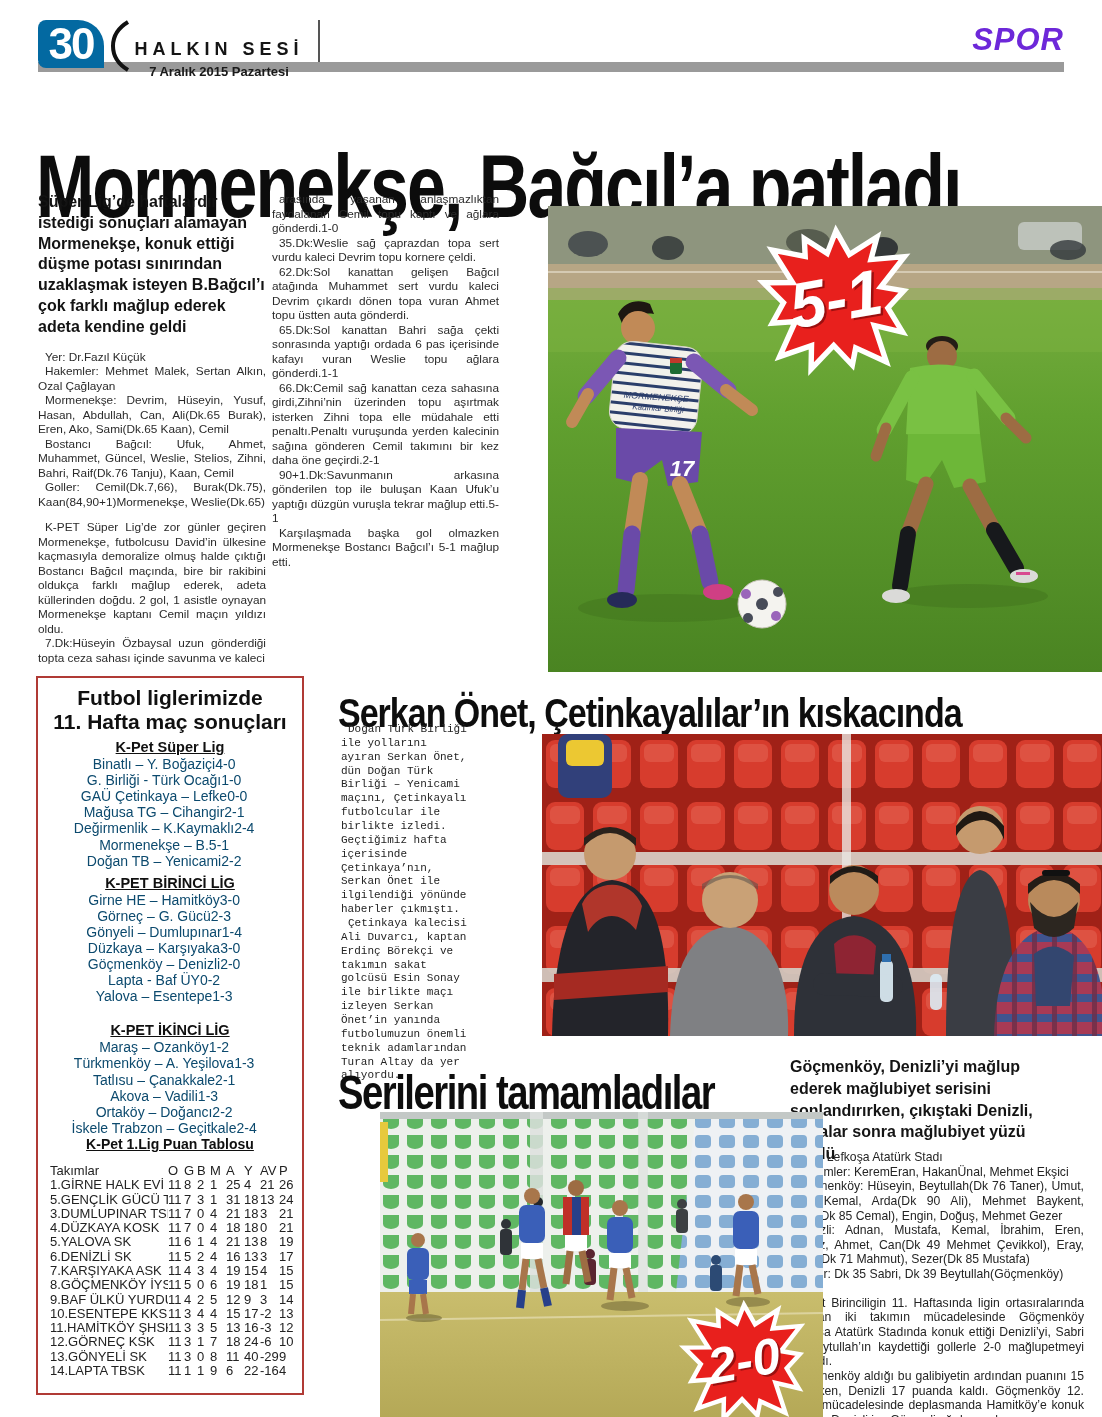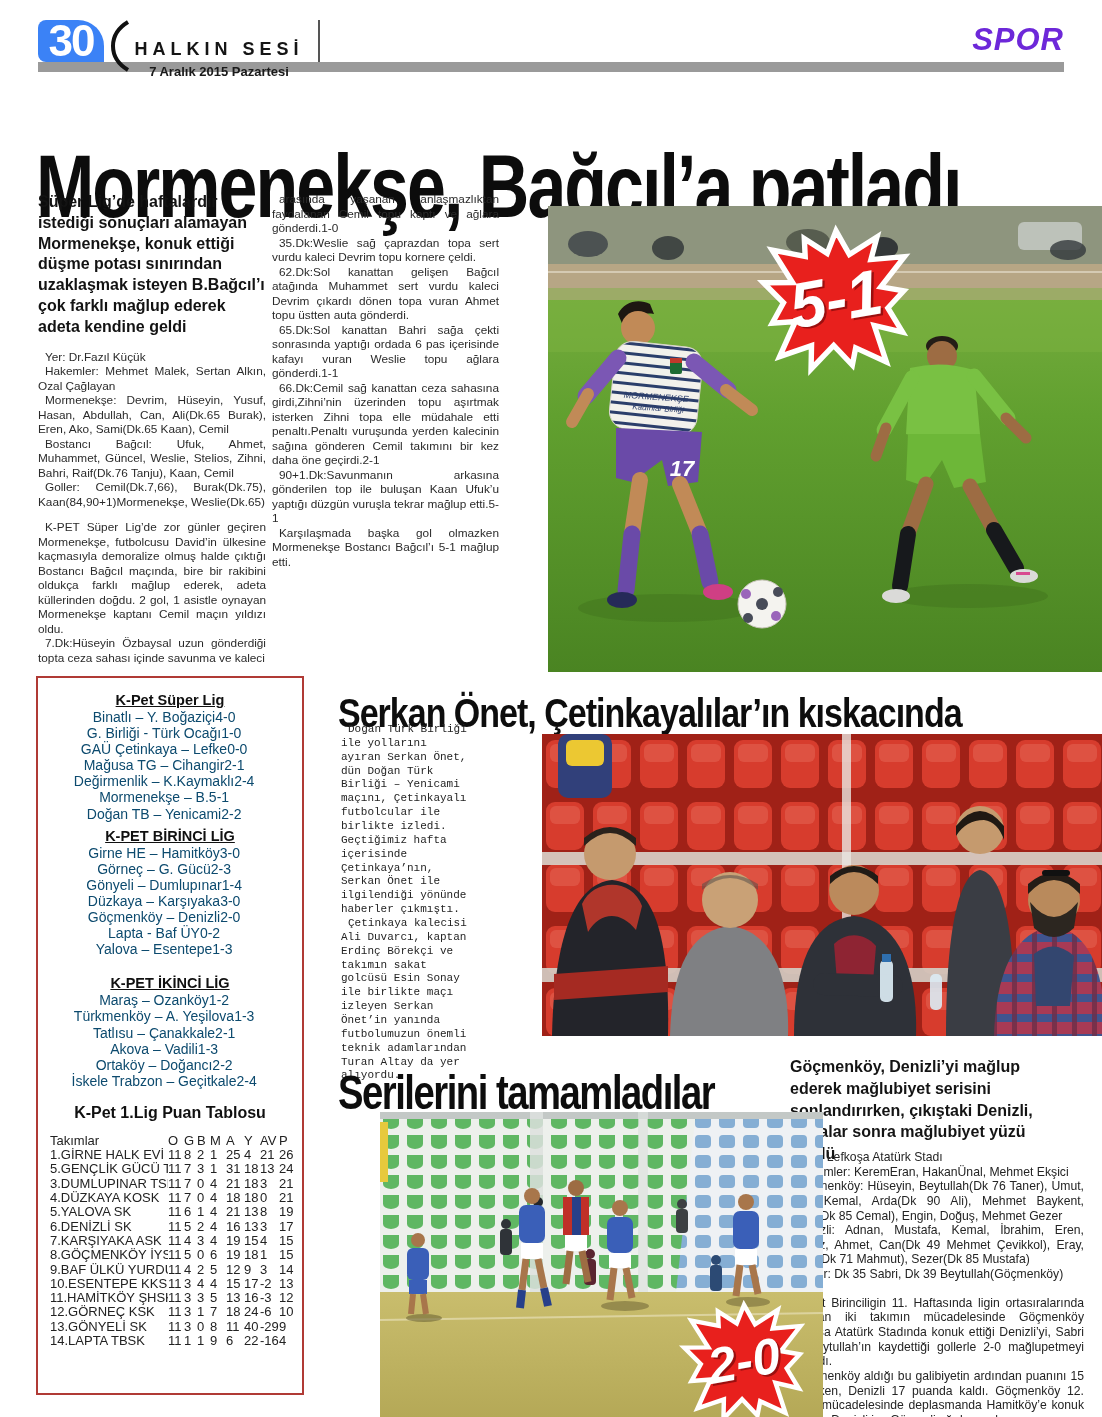--- a/index.html
+++ b/index.html
@@ -1,21 +1,21 @@
 <!DOCTYPE html>
 <html><head>
 <meta charset="utf-8">
 <style>
   html,body{margin:0;padding:0;background:#fff;}
   .page{position:relative;width:1102px;height:1417px;background:#fff;overflow:hidden;
         font-family:"Liberation Sans",sans-serif;color:#222;}
 
   
   .gray-bar{position:absolute;left:38px;top:62px;width:1026px;height:10px;background:#9a9a9a;}
-  .page-num{position:absolute;left:38px;top:20px;width:66px;height:42px;background:#3b82f6;
+  .page-num{position:absolute;left:38px;top:20px;width:66px;height:48px;background:#0369a1;
             border-radius:8px 26px 0 8px;color:#fff;font-size:44px;font-weight:bold;
             display:flex;align-items:center;justify-content:center;letter-spacing:-2px;}
   .curve-icon{position:absolute;left:104px;top:20px;width:26px;height:52px;}
   .brand-block{position:absolute;left:128px;top:23px;width:182px;text-align:center;margin-top:16px;}
   .brand{font-size:18px;font-weight:bold;letter-spacing:5px;color:#151515;white-space:nowrap;}
   .date{font-size:13px;font-weight:bold;margin-top:4px;color:#1a1a1a;}
   .m-divider{position:absolute;left:318px;top:20px;width:2px;height:42px;background:#555;}
   .section-label{position:absolute;right:38px;top:22px;font-size:31px;font-weight:bold;
                  font-style:italic;letter-spacing:1px;color:#6d28d9;}
 
@@ -51,22 +51,22 @@
 
   
   .results-box{position:absolute;left:36px;top:676px;width:268px;height:719px;
                border:2px solid #b03a35;box-sizing:border-box;padding:8px 12px 0 12px;background:#fff;}
   .box-title{font-size:21px;font-weight:bold;text-align:center;line-height:1.12;color:#101010;}
   .league-h{font-size:14.5px;font-weight:bold;text-decoration:underline;text-align:center;
             margin-top:6px;margin-bottom:1px;color:#101010;}
   .league-h.gap{margin-top:18px;}
   .match-row{display:flex;justify-content:center;font-size:14px;line-height:16.1px;color:#0c4a6e;}
   .m-score{flex:none;width:32px;text-align:left;}
-  .standings-title{font-size:16px;font-weight:bold;text-align:center;
-                   margin-top:15px;color:#101010;}
+  .standings-title{font-size:14px;font-weight:bold;text-decoration:underline;text-align:center;
+                   color:#101010;}
   .st-table{margin-top:12px;}
   .st-row{display:flex;font-size:13px;line-height:14.3px;color:#222;white-space:nowrap;}
   .st-name{flex:1;overflow:hidden;}
   .st-c{flex:none;}
   .c1{width:16px}.c2{width:13px}.c3{width:13px}.c4{width:16px}
   .c5{width:18px}.c6{width:16px}.c7{width:19px}.c8{width:11px}
 
   
   .s-headline{position:absolute;left:338px;top:662px;font-size:34px;font-weight:bold;letter-spacing:-1px;
               color:#0d0d0d;white-space:nowrap;transform:scale(1,1.2);transform-origin:0 0;}
@@ -214,20 +214,24 @@
       <div class="badge badge-51">
         <svg class="burst" viewBox="0 0 220 204">
             <polygon class="star" points="110.0,14.0 127.3,44.5 162.9,21.9 155.1,51.1 198.4,47.3 167.9,86.4 197.4,91.4 177.0,113.6 195.9,144.8 159.4,136.1 175.0,183.2 135.4,165.1 131.1,187.4 107.0,161.9 77.8,192.5 78.4,162.2 37.2,176.3 57.5,131.0 27.7,133.2 42.2,106.8 16.3,81.0 53.9,80.7 27.5,38.7 70.2,46.9 69.1,24.1 98.6,43.1"></polygon>
           </svg>
         <span class="badge-text">5-1</span>
       </div>
     </figure>
   </section>
 
   <aside class="results-box">
+    <div class="box-title">
+      <div>Futbol liglerimizde</div>
+      <div>11. Hafta maç sonuçları</div>
+    </div>
     <div class="league-h">K-Pet Süper Lig</div>
     <div>
 
         <div class="match-row">
           <span class="m-name">Binatlı – Y. Boğaziçi</span>
           <span class="m-score">4-0</span>
         </div>
 
         <div class="match-row">
           <span class="m-name">G. Birliği - Türk Ocağı</span>

